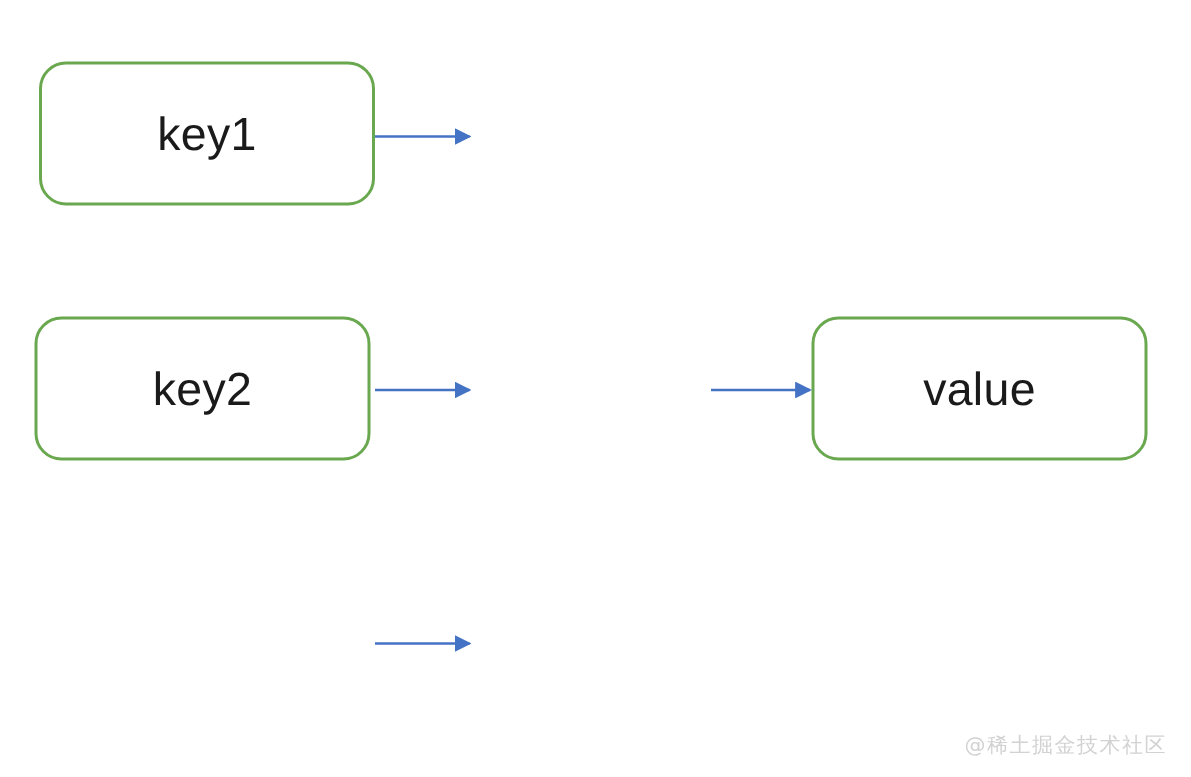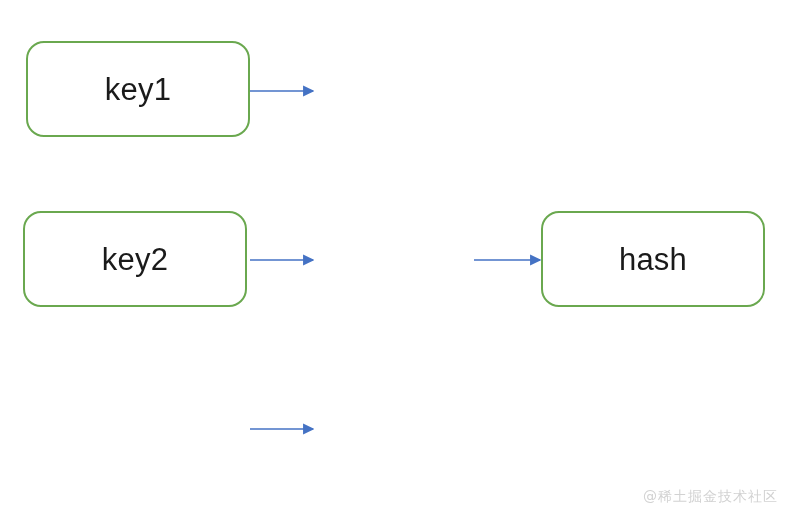--- a/index.html
+++ b/index.html
@@ -82,21 +82,21 @@
     <span class="node-label" style="color: rgb(26, 26, 26);">key1</span>
   </div>
 
   <div class="node-box" id="box-key2" style="left: 23px; top: 211px; width: 224px; height: 96px; border-color: rgb(106, 168, 79);">
     <span class="node-label" style="color: rgb(26, 26, 26);">key2</span>
   </div>
 
 
 
   <div class="node-box" id="box-value" style="left: 541px; top: 211px; width: 224px; height: 96px; border-color: rgb(106, 168, 79);">
-    <span class="node-label" style="color: rgb(26, 26, 26);">hash</span>
+    <span class="node-label" style="color: rgb(26, 26, 26);">value</span>
   </div>
 
   <svg class="arrow-layer" id="arrow-layer" width="794" height="518" viewBox="0 0 794 518" xmlns="http://www.w3.org/2000/svg">
       <defs>
         <marker id="arrowhead" markerWidth="7" markerHeight="7" refX="6.2" refY="3.5" orient="auto" markerUnits="strokeWidth">
           <path d="M0,0 L7,3.5 L0,7 z" fill="#4472c4"></path>
         </marker>
       </defs>
       <line x1="250" y1="91" x2="313" y2="91" stroke="#4472c4" stroke-width="1.6" marker-end="url(#arrowhead)"></line>
       <line x1="250" y1="260" x2="313" y2="260" stroke="#4472c4" stroke-width="1.6" marker-end="url(#arrowhead)"></line>

